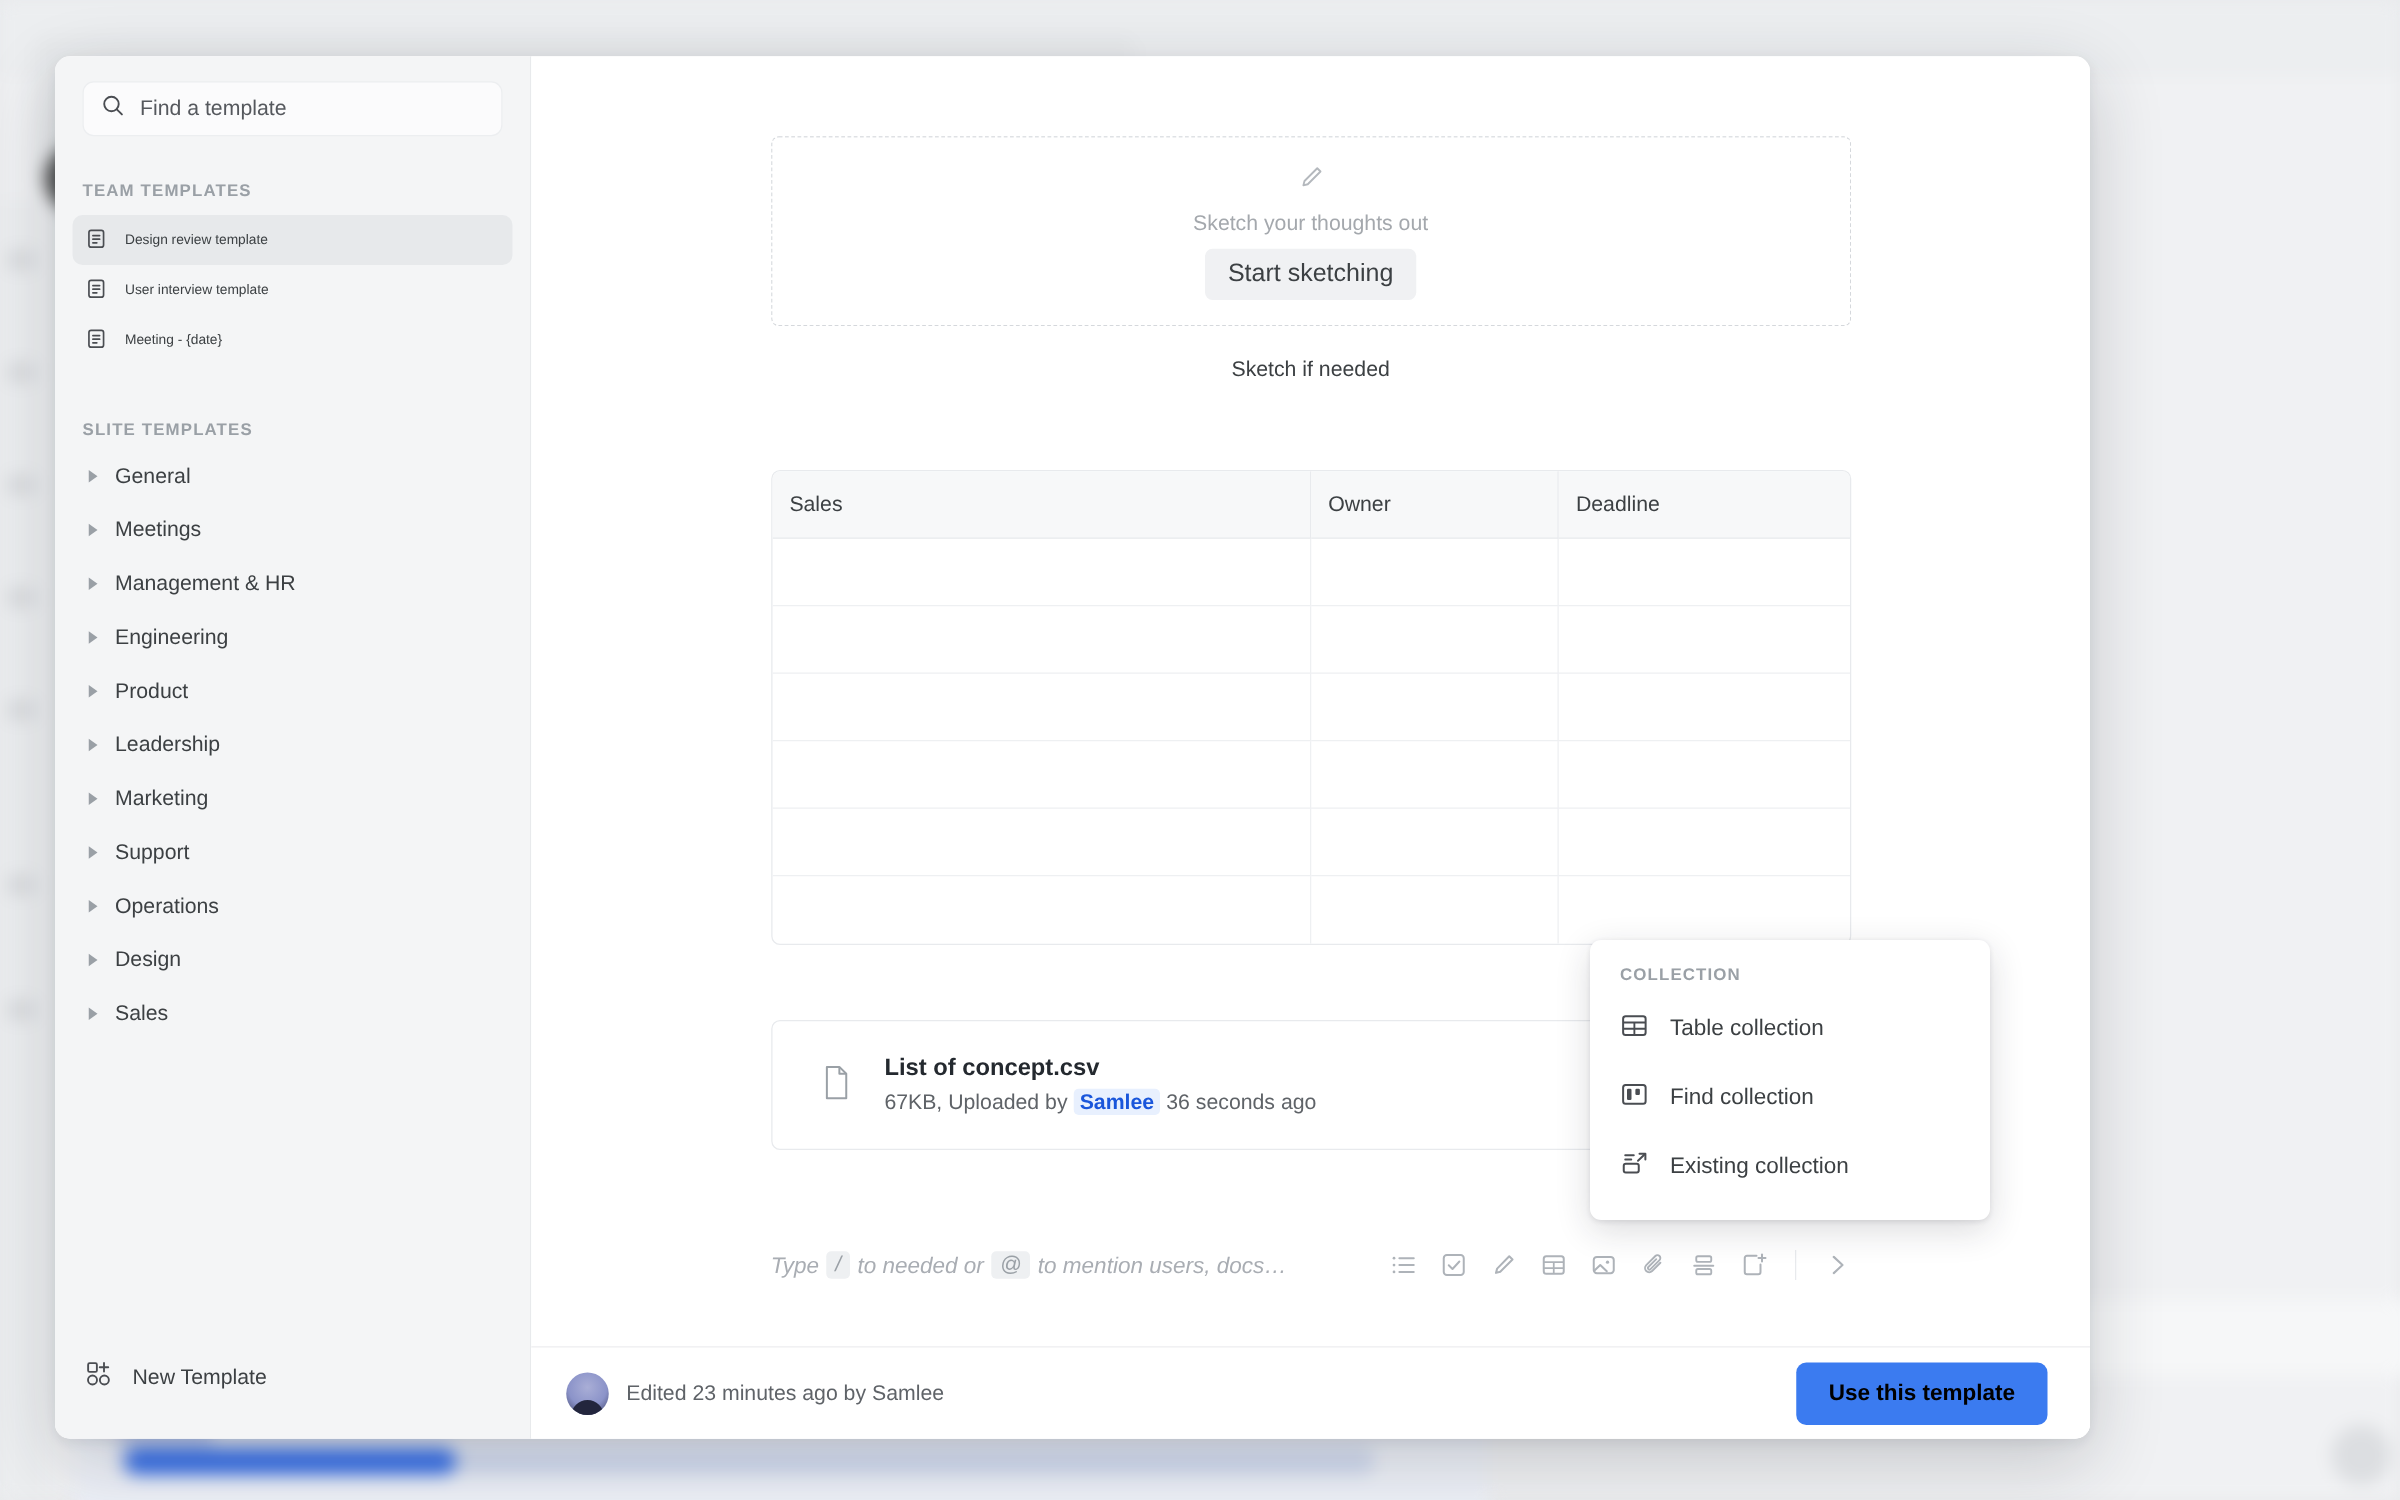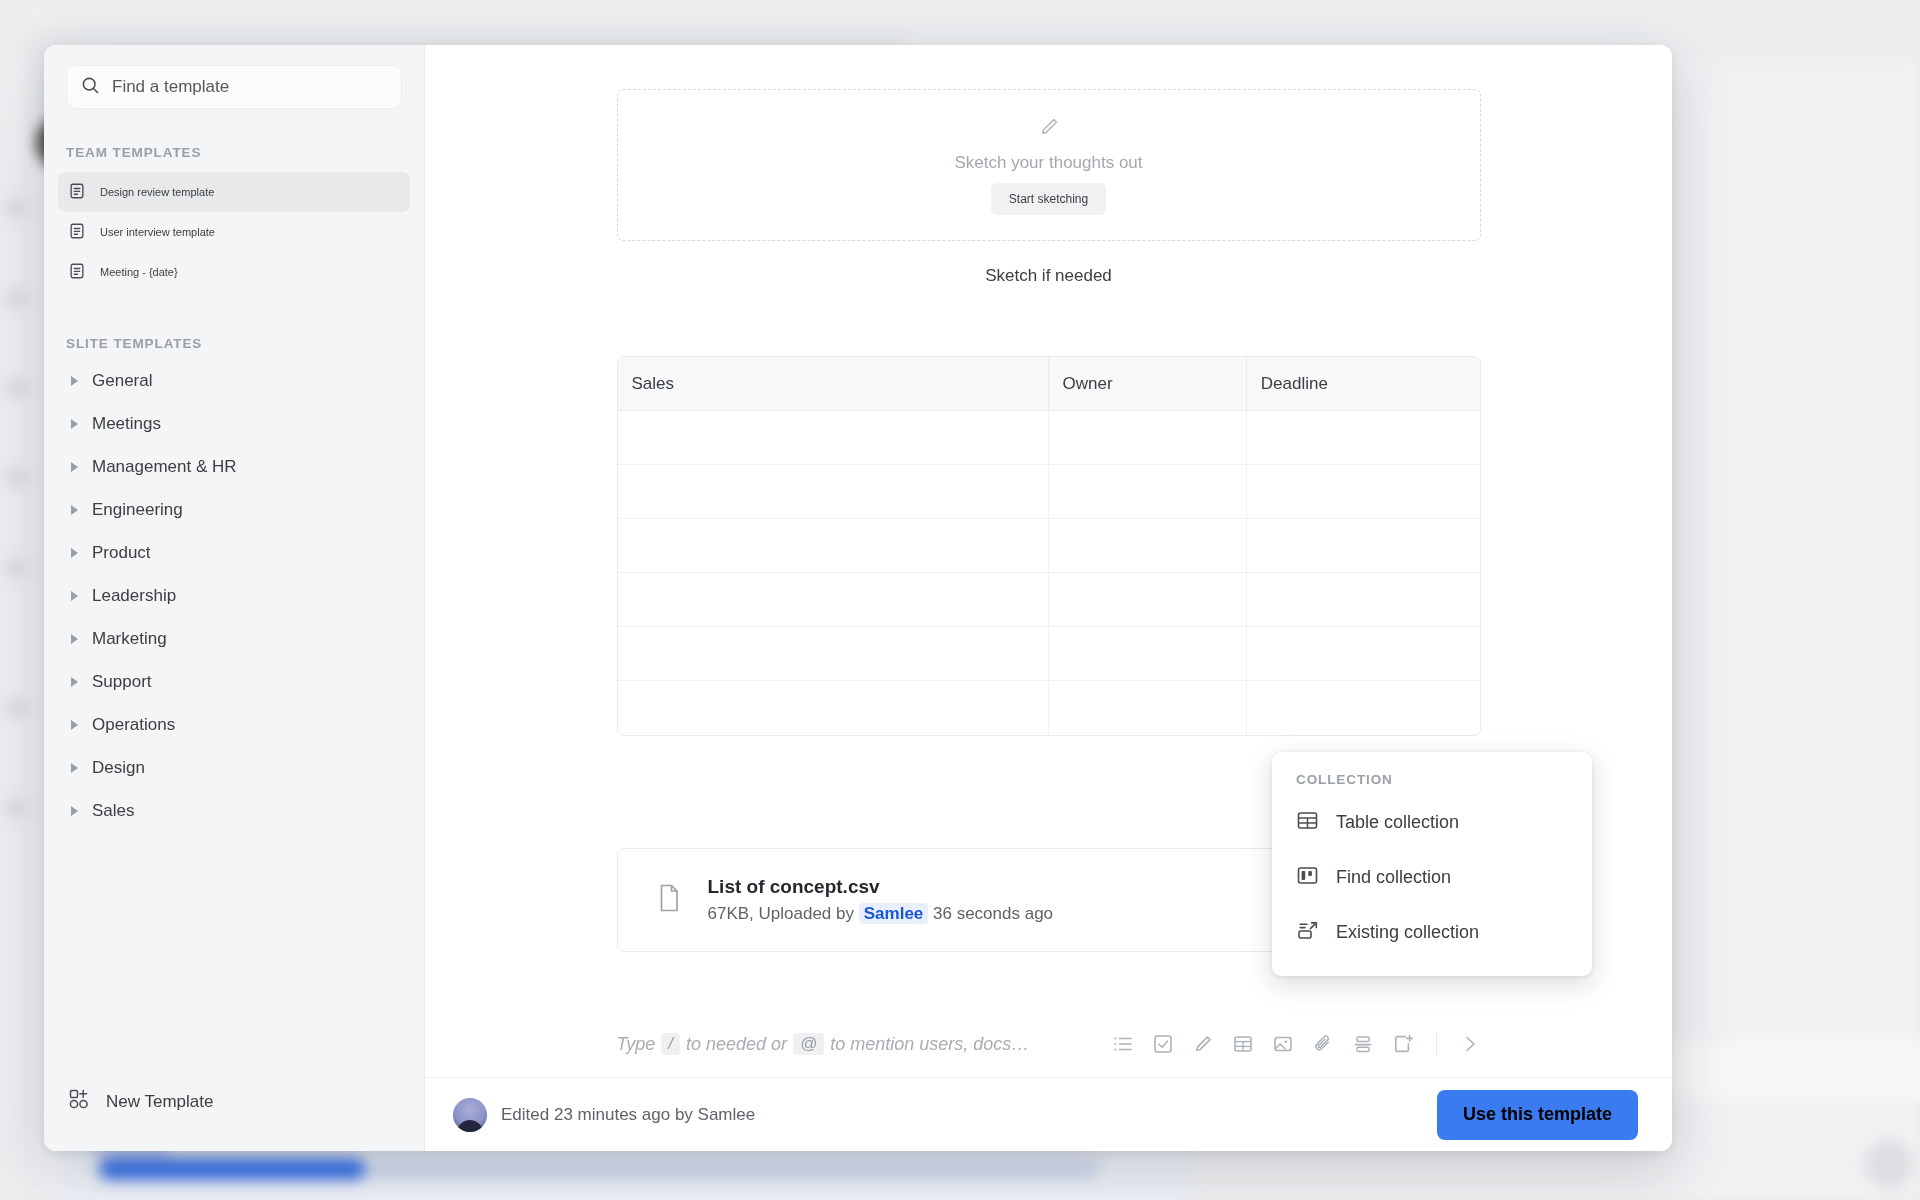--- a/index.html
+++ b/index.html
@@ -184,40 +184,40 @@
     min-width: 0;
   }
   #doc-scroll {
     flex: 1 1 auto;
     overflow: hidden;
     position: relative;
   }
   #doc-inner {
     width: 864px;
     margin: 0 auto;
-    padding-top: 44px;
+    padding-top: 64px;
   }
 
   
   #sketch-box {
     border: 1px dashed #d5d8dc;
     border-radius: 6px;
     height: 152px;
     display: flex; flex-direction: column;
     align-items: center; justify-content: center;
     gap: 10px;
   }
   #sketch-hint { font-size: 17px; color: #a4a8ad; }
   #start-sketch-btn {
     background: #f0f1f3;
     border: 0;
     border-radius: 6px;
     padding: 9px 18px;
     font-family: "Liberation Sans", sans-serif;
-    font-size: 12px;
+    font-size: 20px;
     color: #3c4043;
     cursor: pointer;
   }
   #sketch-caption {
     text-align: center;
     font-size: 17px;
     color: #3c4043;
     margin-top: 25px;
   }
 
@@ -247,21 +247,21 @@
   #task-table td {
     height: 54px;
     border-bottom: 1px solid #eef0f2;
     border-right: 1px solid #eef0f2;
   }
   #task-table td:last-child { border-right: 0; }
   #task-table tr:last-child td { border-bottom: 0; }
 
   
   #file-card {
-    margin-top: 112px;
+    margin-top: 60px;
     border: 1px solid #e8eaed;
     border-radius: 7px;
     height: 104px;
     display: flex; align-items: center; gap: 22px;
     padding: 0 34px;
   }
   #file-name { font-size: 19px; font-weight: 700; color: #24292f; }
   #file-meta { font-size: 17px; color: #5f6368; margin-top: 6px; }
   .mention {
     background: #e8f0fe; color: #1a56db;

